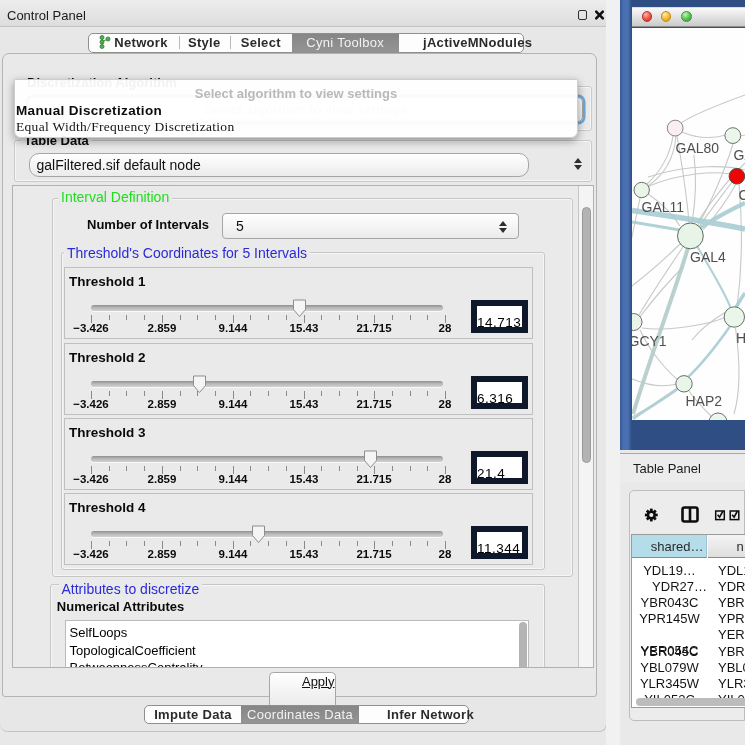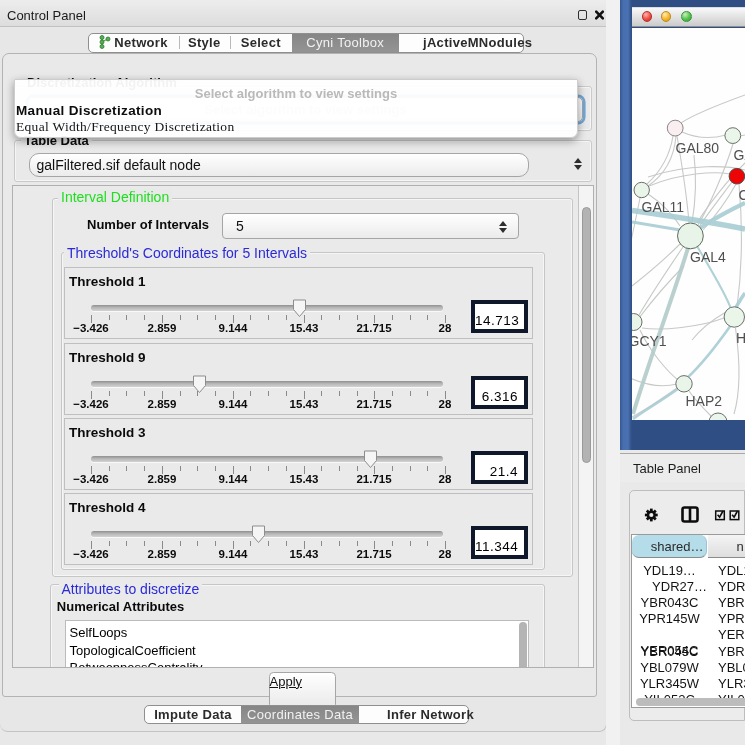--- a/index.html
+++ b/index.html
@@ -40,21 +40,21 @@
   border:1px solid #bfbfbf; background:#eaeaea; }
 .tlabel { position:absolute; left:4px; top:6px; font-size:13.5px; font-weight:700; color:#0a0a0a; }
 .track { position:absolute; left:25.5px; top:36.5px; width:352.5px; height:6px; border-radius:4px;
   background:linear-gradient(#8f8f8f,#b7b7b7 45%,#d2d2d2); box-shadow:0 1px 0 rgba(255,255,255,.7); }
 .minor { position:absolute; left:26.3px; top:47px; width:356px; height:5px;
   background:repeating-linear-gradient(90deg,#8a8a8a 0 1px,transparent 1px 17.71px); }
 .maj { position:absolute; top:47px; width:1px; height:8px; background:#8a8a8a; }
 .slbl { position:absolute; top:53.5px; width:60px; text-align:center; font-size:11.5px; font-weight:700; color:#0a0a0a; }
 .thumb { position:absolute; top:31px; width:15px; height:19px; }
 .vfield { position:absolute; left:406px; top:32px; width:57px; height:33px; background:#fff;
-  border:4px solid #0f172a; font-size:13.5px; letter-spacing:0.5px; color:#000; text-align:right;
+  border:6px solid #0f172a; font-size:13.5px; letter-spacing:0.5px; color:#000; text-align:left;
   padding:9px 6px 0 0; }
 
 #popup { left:14px; top:79px; width:564px; height:59px; background:rgba(255,255,255,0.95);
   border:1px solid #cdcdcd; border-radius:1px 1px 7px 7px;
   box-shadow:0 3px 8px rgba(0,0,0,0.38); }
 
 #netwin { left:620px; top:0; width:125px; height:450px;
   background:linear-gradient(90deg,#365694 0,#486eae 3px,#4a71b2 8px,#33548b 11px,#2f4f84 12px); }
 #nettitle { left:12px; top:7px; width:113px; height:20px;
   background:linear-gradient(#f9f9f9,#cbcbcb); border-bottom:1px solid #8f8f8f; border-top:1px solid #d9dde4; }
@@ -149,21 +149,21 @@
           <div class="slbl" style="left:209px;">15.43</div>
           <div class="slbl" style="left:279px;">21.715</div>
           <div class="slbl" style="left:350px;">28</div>
         <div class="thumb" style="left:227px;"><svg width="15" height="19" viewBox="0 0 15 19">
               <path d="M1.5 1 h12 v9.5 L7.5 17.5 L1.5 10.5 Z" fill="#f5f5f5" stroke="#8d8d8d"></path>
             </svg></div>
         <div class="vfield">14.713</div>
       </div>
 
       <div class="tbox" style="top:157px;">
-        <div class="tlabel">Threshold 9</div>
+        <div class="tlabel">Threshold 2</div>
         <div class="track"></div>
         <div class="minor"></div>
         <div class="maj" style="left:26px;"></div>
           <div class="maj" style="left:97px;"></div>
           <div class="maj" style="left:168px;"></div>
           <div class="maj" style="left:239px;"></div>
           <div class="maj" style="left:309px;"></div>
           <div class="maj" style="left:380px;"></div>
         <div class="slbl" style="left:-4px;">−3.426</div>
           <div class="slbl" style="left:67px;">2.859</div>
@@ -227,21 +227,21 @@
       <div class="abs" style="left:52px; top:434px; width:464px; height:60px; background:#fff; border:1px solid #bbb;">
         <div style="font-size:13px; padding-left:3.5px; line-height:17.5px; padding-top:3.2px;">SelfLoops<br>TopologicalCoefficient<br>BetweennessCentrality</div>
         <div class="abs" style="left:453px; top:0.5px; width:8px; height:55px; background:#b4b4b4; border-radius:4px;"></div>
       </div>
 
       <div class="abs" style="right:0; top:0; width:15px; height:483px; background:#f4f4f4; border-left:1px solid #c4c4c4;">
         <div class="abs" style="left:2.5px; top:21px; width:9.5px; height:256px; background:#b3b3b3; border:1px solid #9a9a9a; border-radius:5px;"></div>
       </div>
     </div>
 
-    <div class="abs" style="left:265.5px; top:617.5px; width:67px; height:37px; background:linear-gradient(#ffffff,#e9e9e9); border:1px solid #a6a6a6; border-radius:4.5px; text-align:left; line-height:18.5px; font-size:13px; color:#111;text-decoration:underline;">Apply</div>
+    <div class="abs" style="left:265.5px; top:617.5px; width:67px; height:37px; background:linear-gradient(#ffffff,#e9e9e9); border:1px solid #a6a6a6; border-radius:4.5px; text-align:right; line-height:18.5px; font-size:13px; color:#111;text-decoration:underline;">Apply</div>
   </div>
 
   <div class="tabstrip abs" style="left:144px; top:704.5px; width:325px;">
     <div class="tab" style="left:0; width:96px; border-radius:5px 0 0 5px;">Impute Data</div>
     <div class="tab sel" style="left:96px; width:118px;">Coordinates Data</div>
     <div class="tab" style="left:214px; width:111px; border-radius:0 5px 5px 0;margin-left:16px;">Infer Network</div>
   </div>
 </div>
 
 <div id="popup" class="abs">
@@ -345,21 +345,21 @@
       <line x1="60" y1="16.5" x2="60" y2="30.5" stroke="#0d0d0d" stroke-width="2.6"></line>
       <rect x="85.7" y="20" width="8.6" height="8.6" fill="none" stroke="#0d0d0d" stroke-width="1.5"></rect>
       <path d="M87.6 23.8 l2 2.4 l3.4 -6.2" fill="none" stroke="#0d0d0d" stroke-width="1.6"></path>
       <rect x="100.2" y="20" width="8.6" height="8.6" fill="none" stroke="#0d0d0d" stroke-width="1.5"></rect>
       <path d="M102.1 23.8 l2 2.4 l3.4 -6.2" fill="none" stroke="#0d0d0d" stroke-width="1.6"></path>
     </g>
   </svg>
 
   <div class="abs" style="left:1px; top:42.5px; width:115px; height:174px; background:#fff; border:1px solid #9a9a9a; border-right:none; overflow:hidden;">
 
-    <div class="abs" style="left:0; top:0; width:74.5px; height:23.5px; background:#b5dce9; border-right:1px solid #9dc2d1; border-bottom:1px solid #8b8b8b; font-size:13px; text-align:right; line-height:23px; color:#2b2b2b; padding-right:2px;border-radius:7px;">shared…</div>
+    <div class="abs" style="left:0; top:0; width:74.5px; height:23.5px; background:#b5dce9; border-right:1px solid #9dc2d1; border-bottom:1px solid #8b8b8b; font-size:13px; text-align:right; line-height:23px; color:#2b2b2b; padding-right:2px;">shared…</div>
     <div class="abs" style="left:75.5px; top:0; width:39.5px; height:23.5px; background:linear-gradient(#f4f4f4,#dedede); border-bottom:1px solid #8b8b8b; font-size:13px; line-height:23px; color:#2b2b2b; padding-left:29px;">n</div>
 
     <div class="trow" style="top:28px;">
         <span style="position:absolute;left:0;width:75px;text-align:center;">YDL19…</span>
         <span style="position:absolute;left:86px;">YDL1</span>
       </div>
     <div class="trow" style="top:44.2px;">
         <span style="position:absolute;left:0;width:75px;text-align:right;">YDR27…</span>
         <span style="position:absolute;left:86px;">YDR2</span>
       </div>

